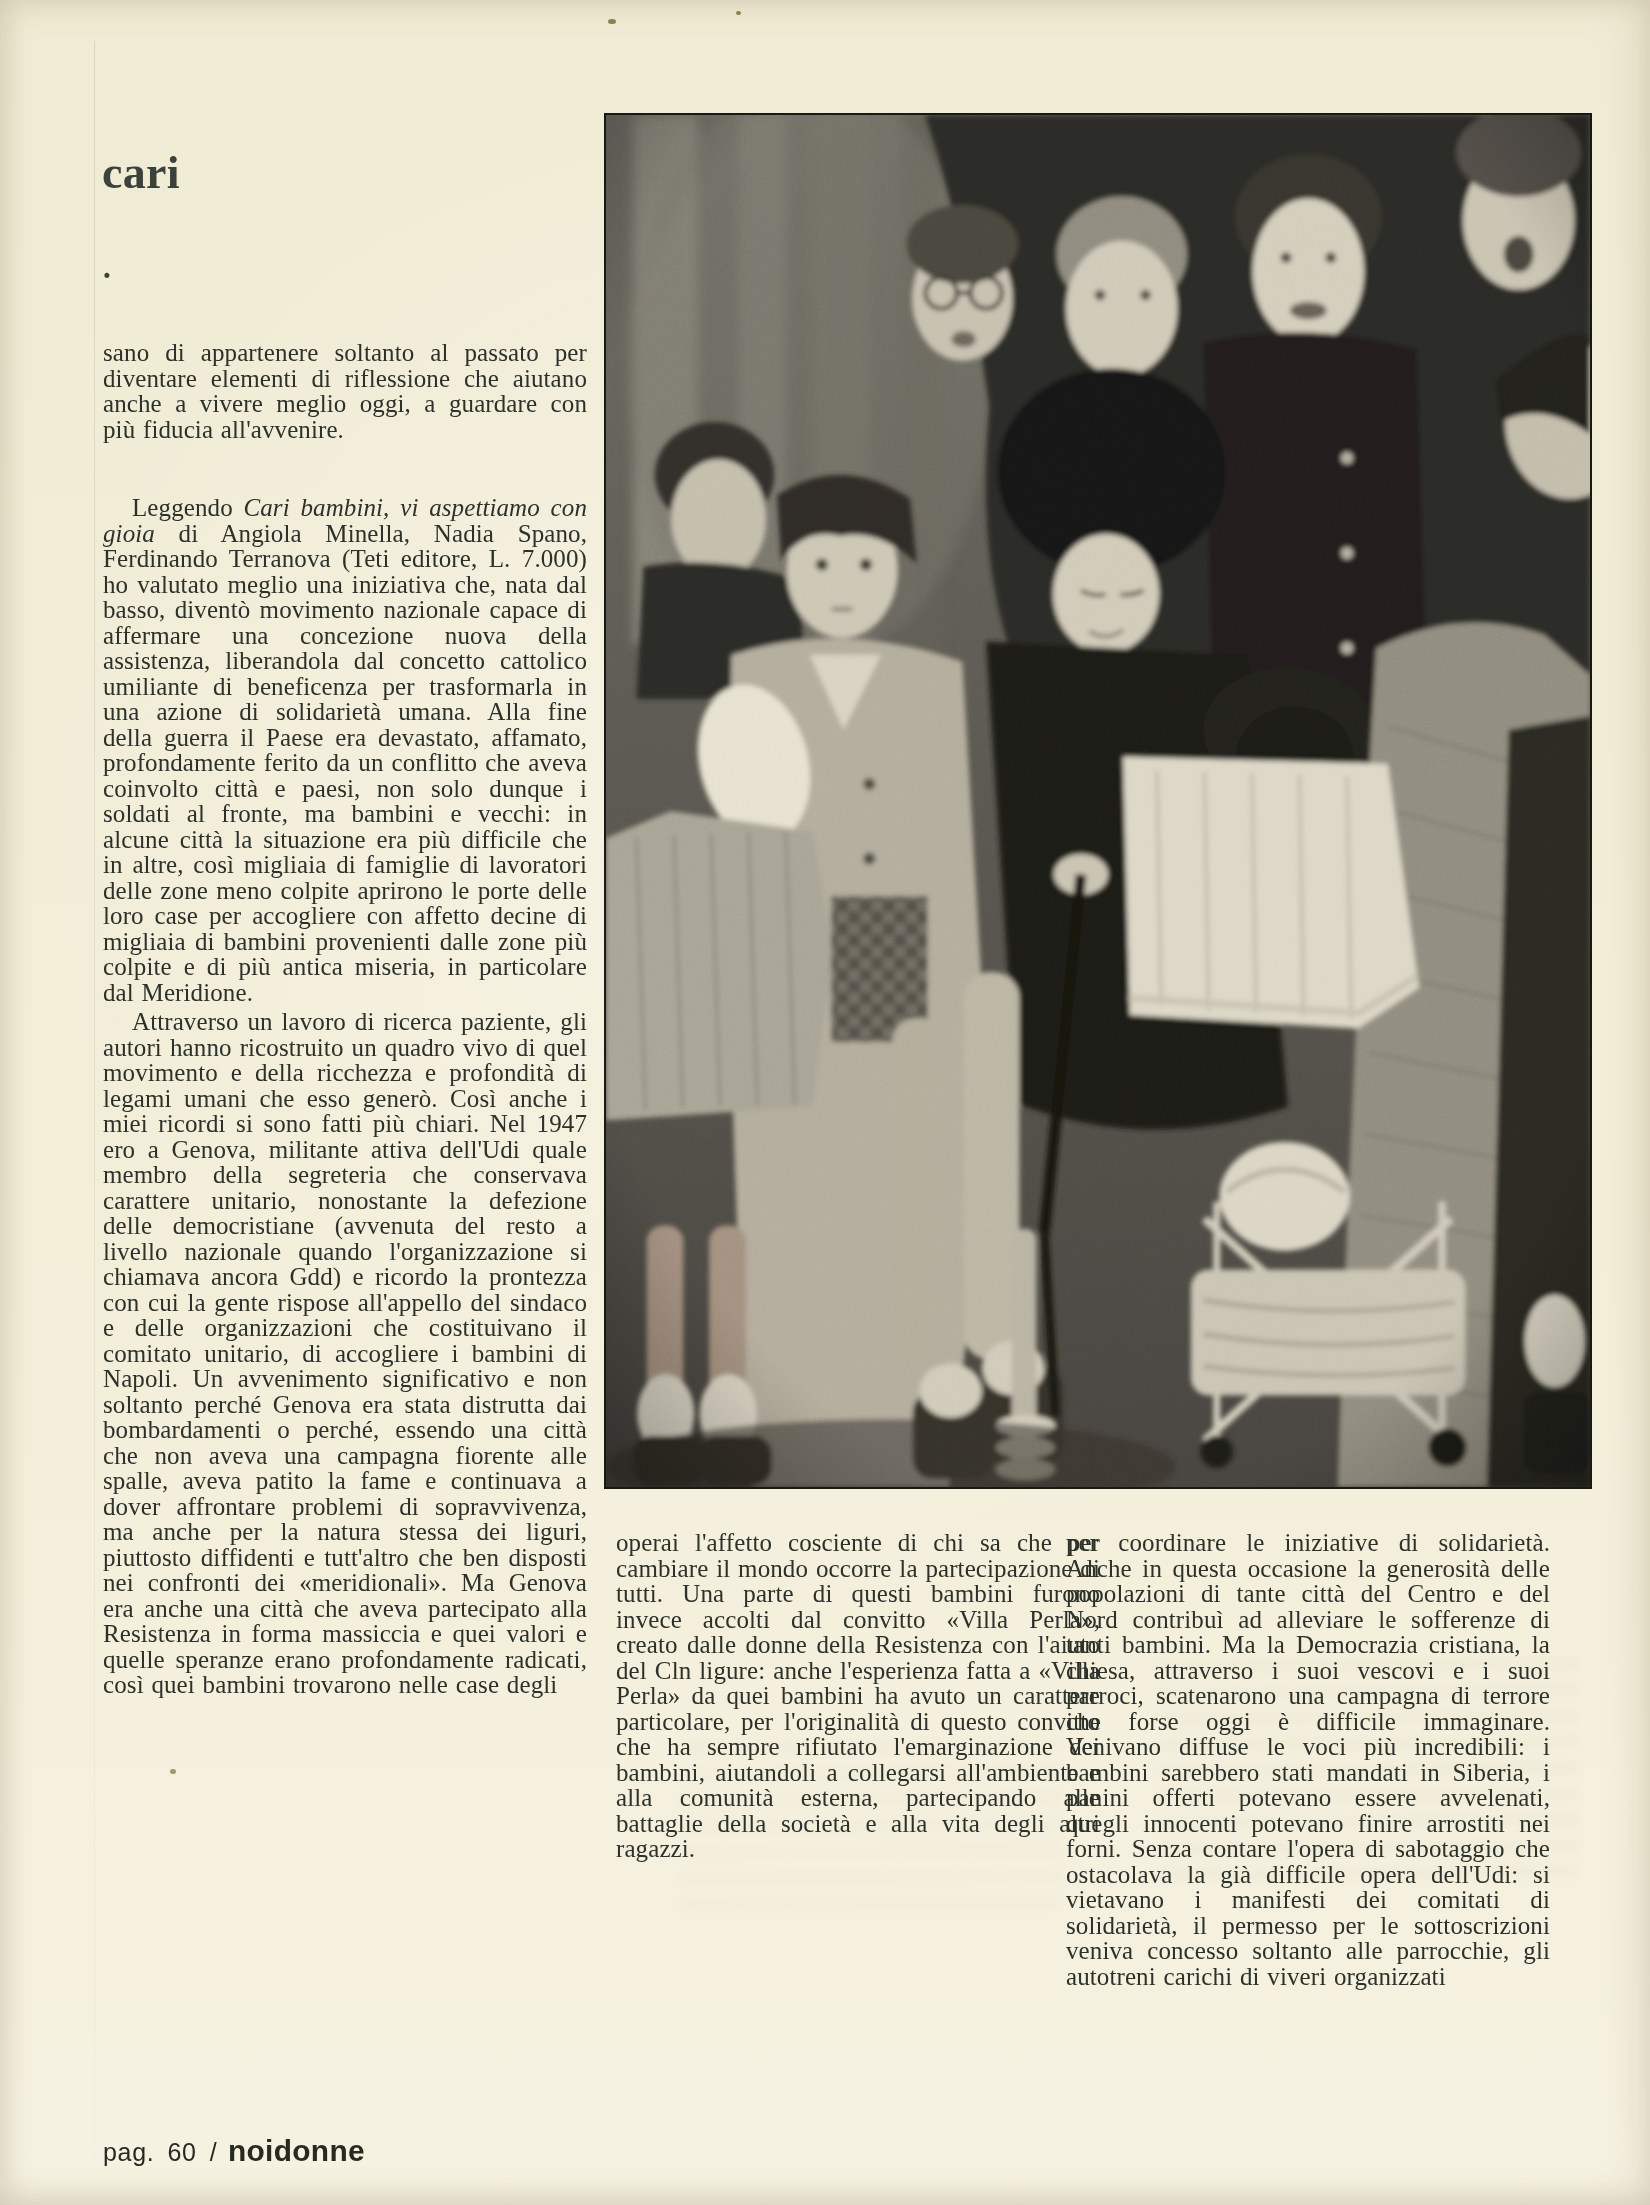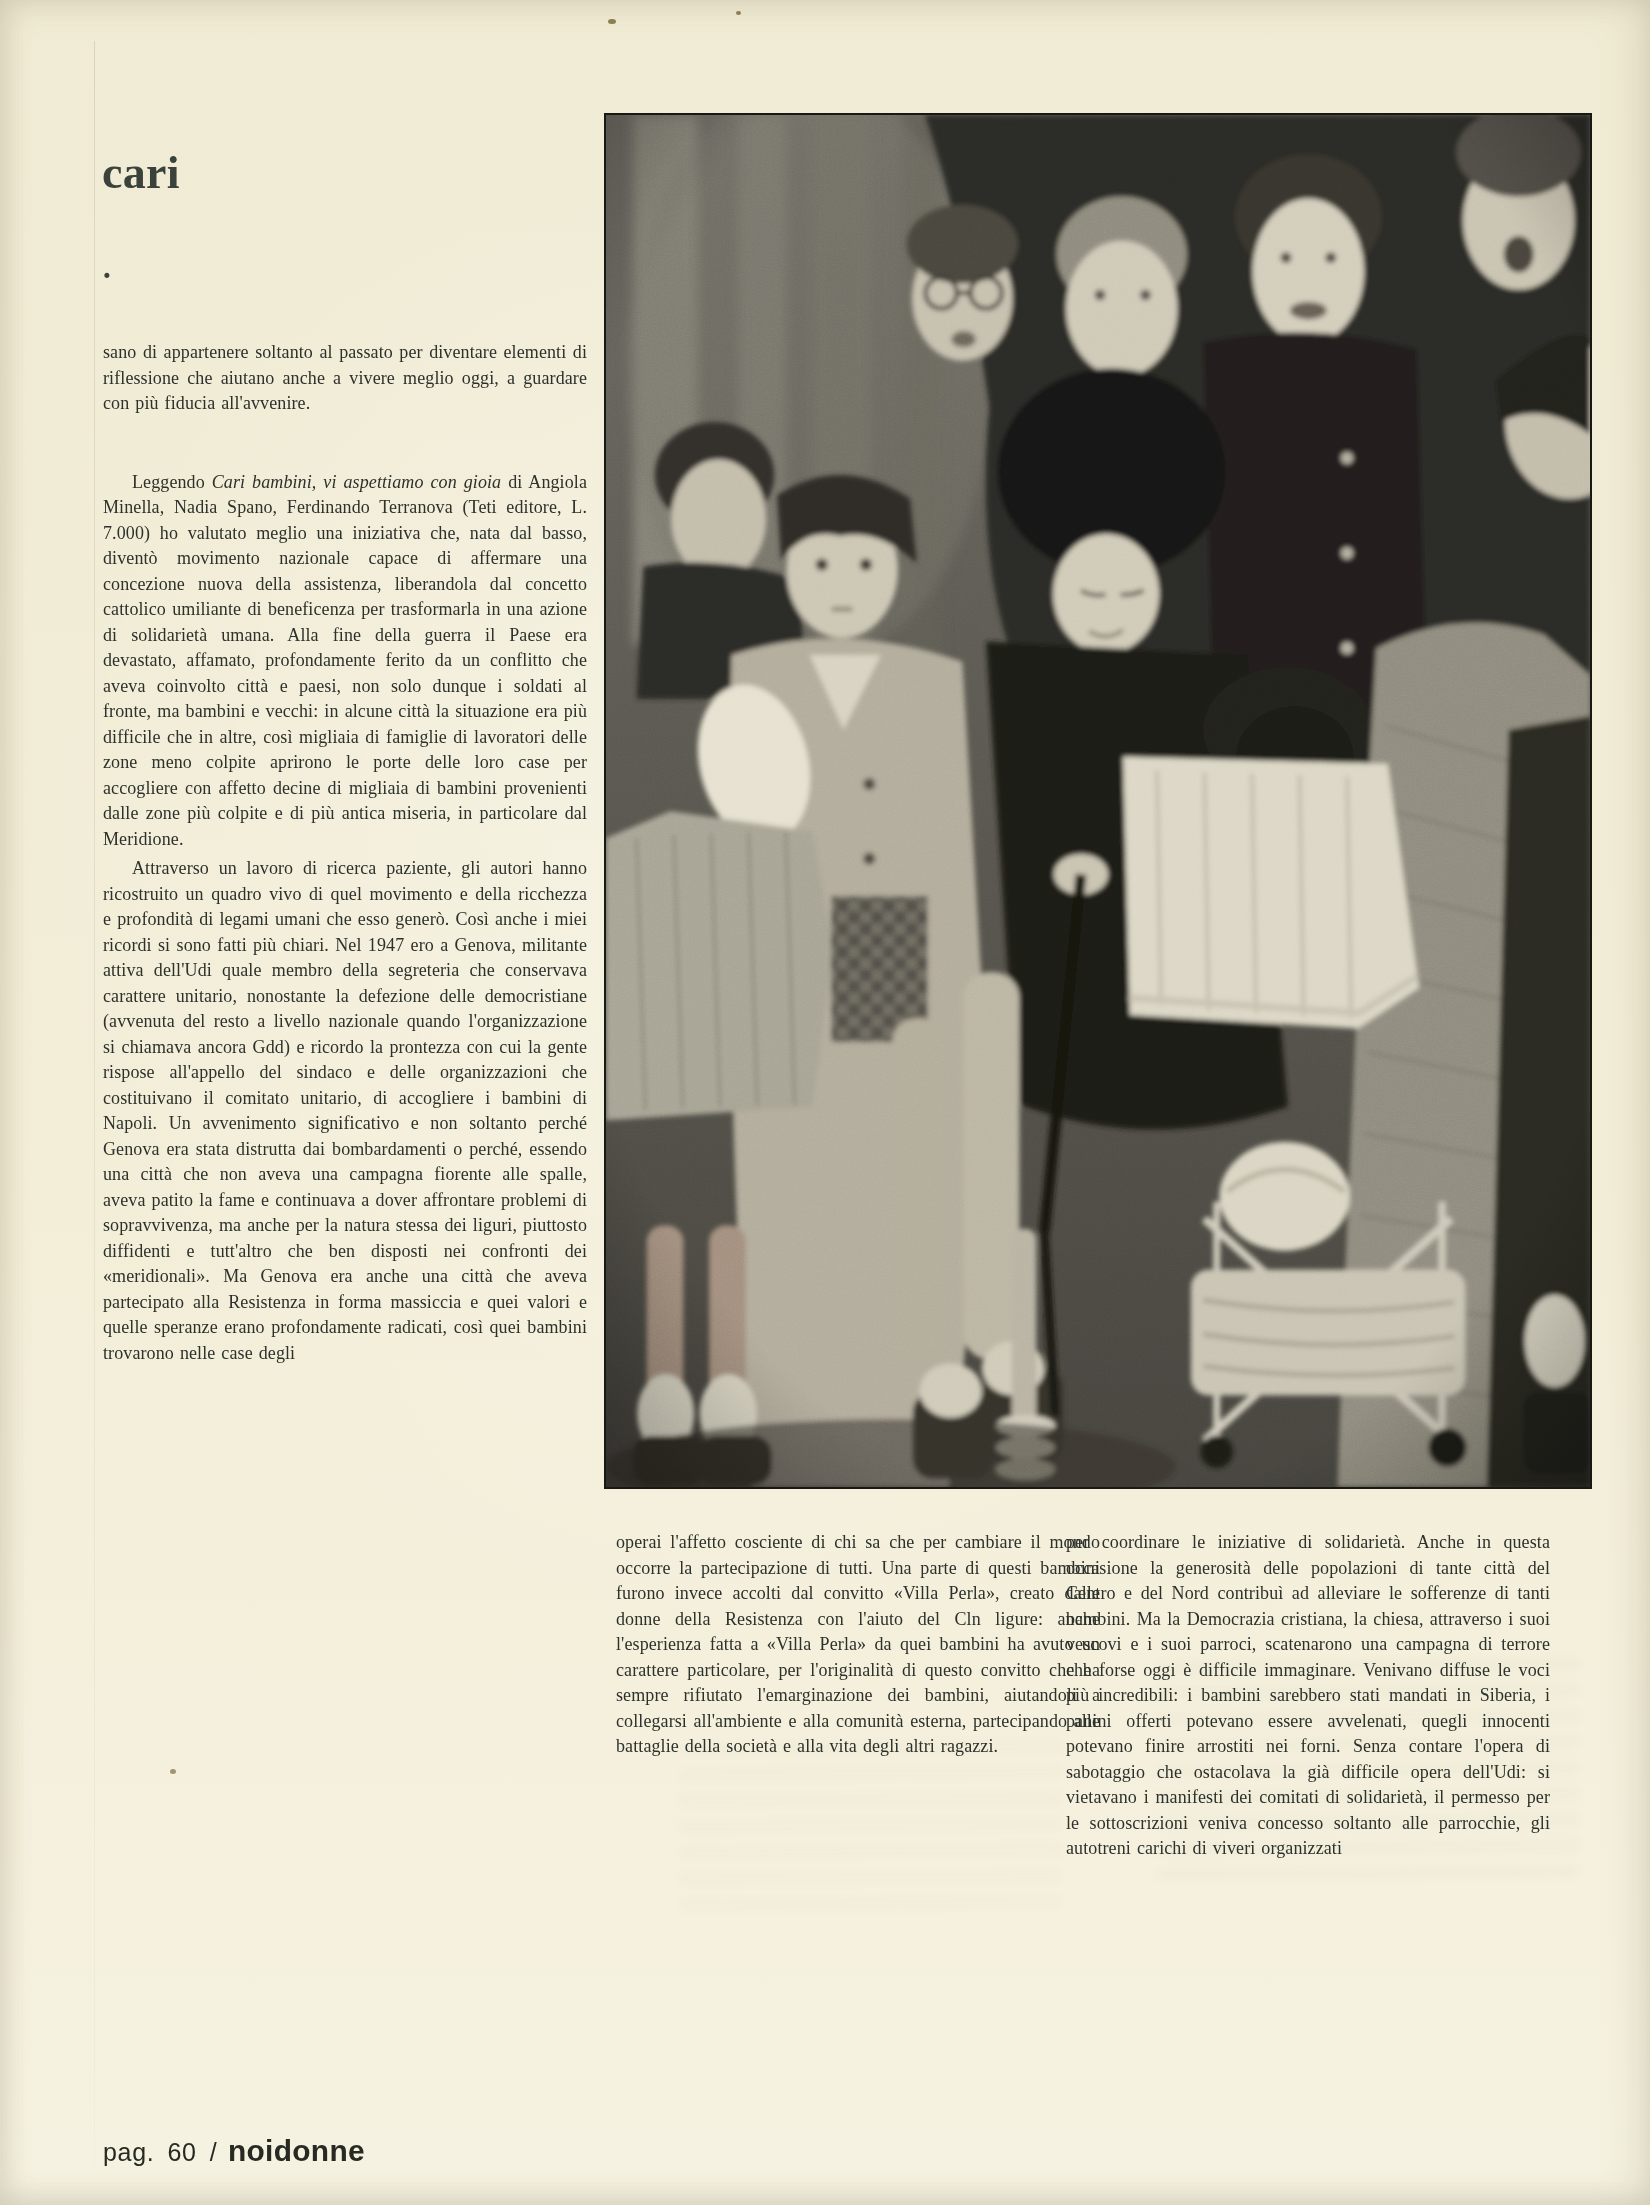--- a/index.html
+++ b/index.html
@@ -11,21 +11,21 @@
       linear-gradient(180deg,#f0ebd4 0%,#f3eed8 55%,#f6f2e1 100%);
     box-shadow:inset -13.6px 0 41px rgba(120,110,75,.14), inset 0 -8.2px 27px rgba(120,110,75,.10), inset 9.5px 0 27px rgba(120,110,75,.10);
     font-family:"Liberation Serif", serif;color:#2c312b;
   }
   .crease{position:absolute;left:94px;top:41px;width:1.4px;height:2123px;
     background:linear-gradient(rgba(140,130,100,.22),rgba(140,130,100,.04));}
   .title{position:absolute;left:102px;top:99px;font-weight:700;font-size:46px;line-height:49px;
     color:#3b423b;letter-spacing:0.3px;white-space:pre-line;}
   .title div{margin:0;}
   .subtitle-dot{position:absolute;left:103px;top:250px;font-size:31px;font-weight:700;color:#3b423b;}
-  .col{position:absolute;width:484px;text-align:justify;font-size:18px;line-height:25.5px;
+  .col{position:absolute;width:484px;text-align:justify;font-size:25px;line-height:25.5px;
     letter-spacing:0.1px;word-spacing:1.4px;color:#2c312b;}
   .col p{margin:0;}
   .col p.indent{text-indent:29px;}
   .col p.gap{margin-top:53px;}
   .col p.tiny-gap{margin-top:4.1px;}
   .col-left{left:103px;top:340px;}
   .col-mid{left:616px;top:1530px;}
   .col-right{left:1066px;top:1530px;font-family:Liberation Serif, serif;}
   .photo-frame{position:absolute;left:604px;top:113px;width:988px;height:1376px;
     background:#55534c;border:2.7px solid #191913;box-sizing:border-box;}

